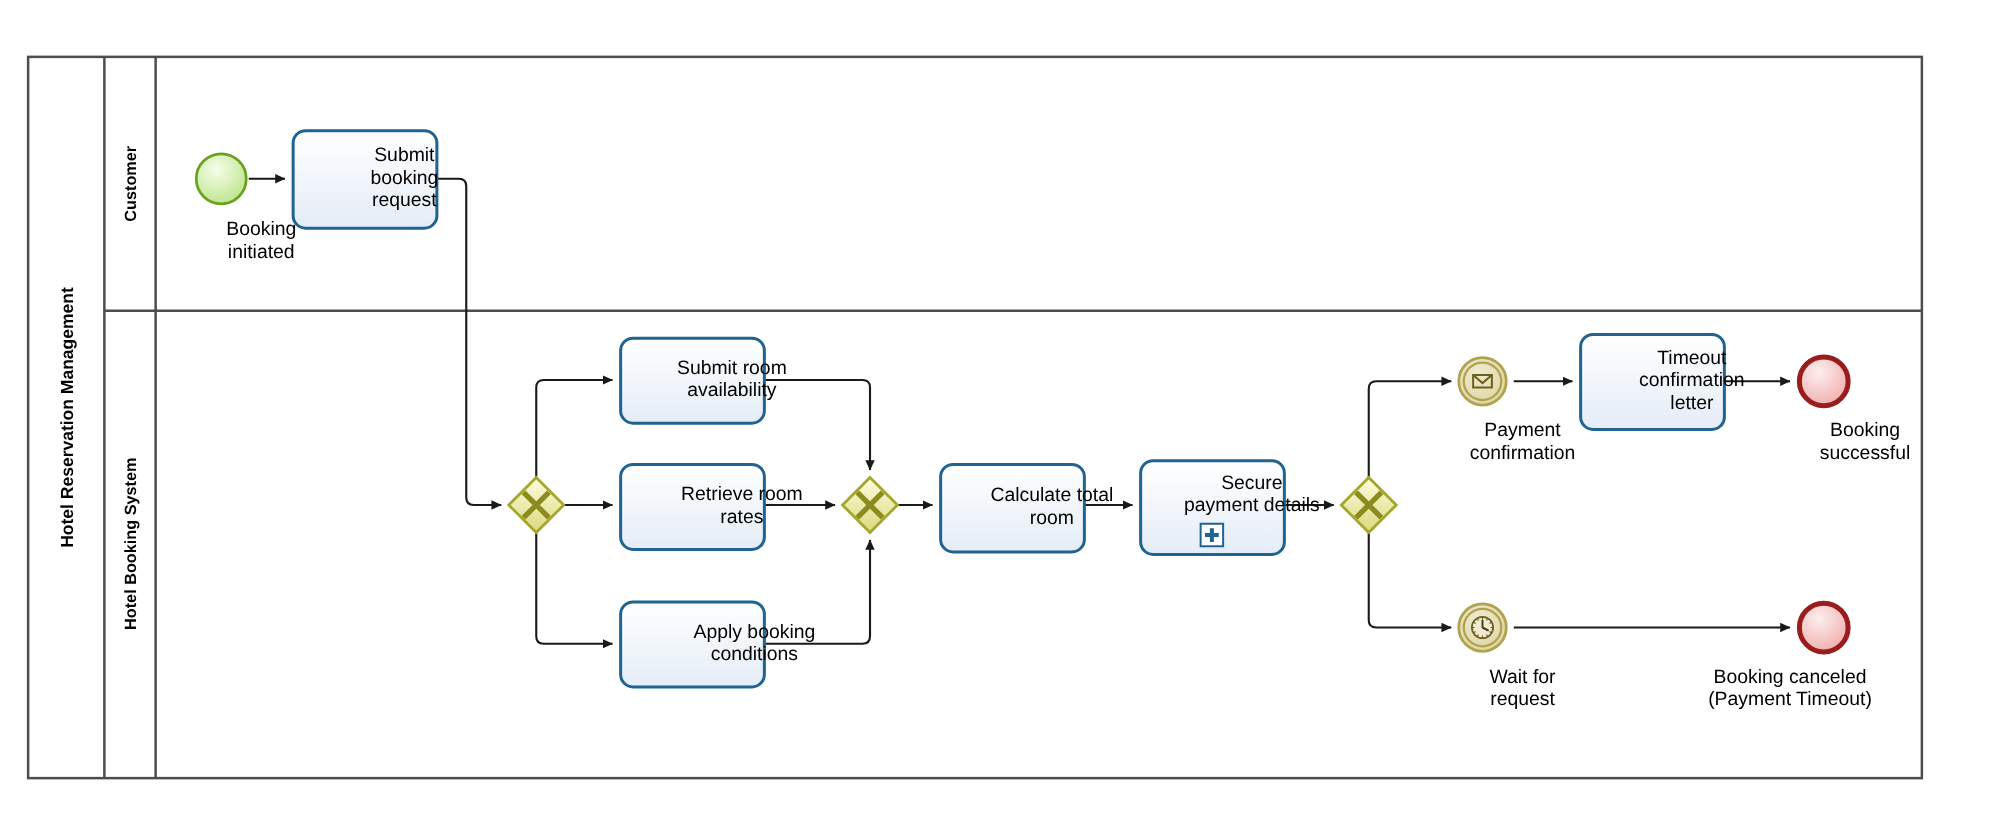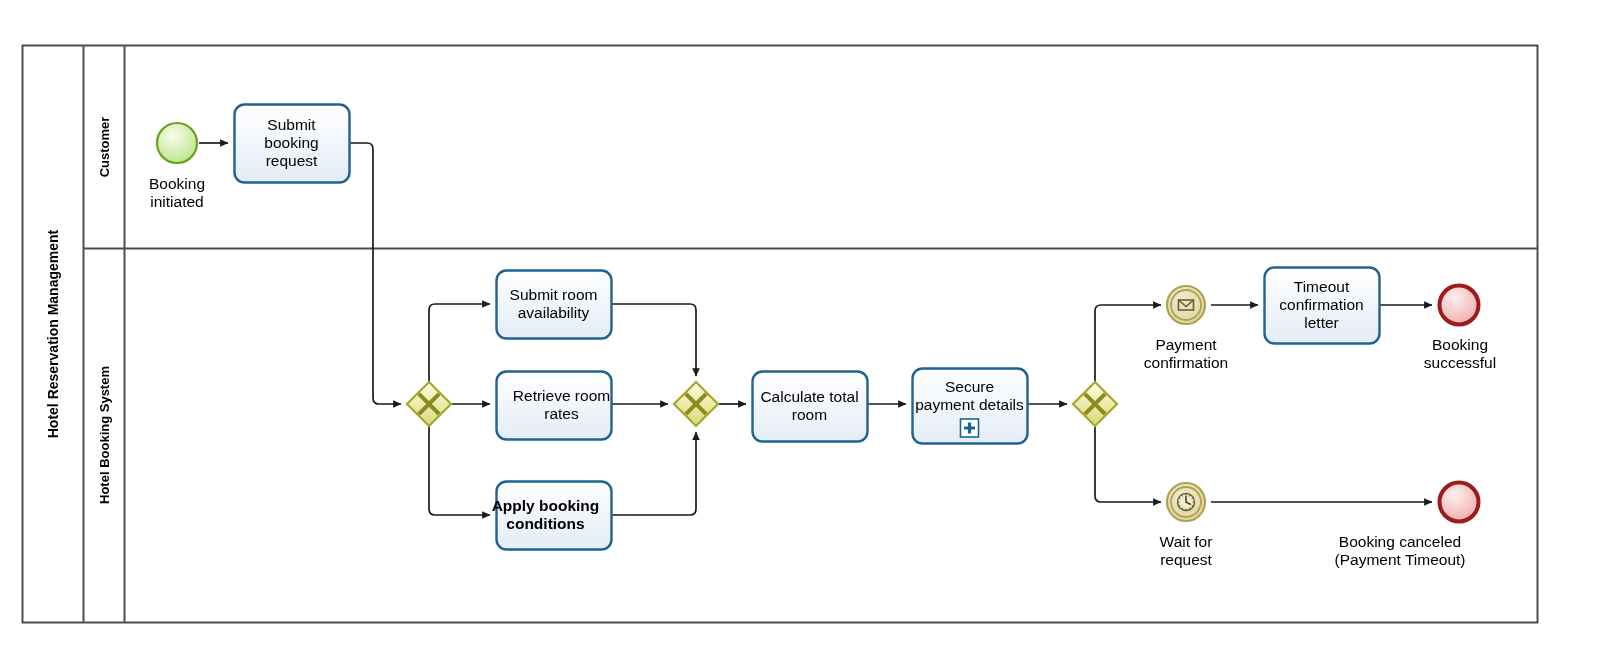--- a/index.html
+++ b/index.html
@@ -18,20 +18,21 @@
   .node-text{
     position:absolute;
     font-family:"Liberation Sans", sans-serif;
     color:#000000;
     text-align:center;
     line-height:1.16;
     white-space:pre-line;
     display:flex;
     align-items:center;
     justify-content:center;
+    padding-left:32px;
   }
   .task-text{font-size:15.5px;}
   .event-text{font-size:15.5px;align-items:flex-start;}
 </style>
 </head>
 <body>
 
 <div id="canvas">
   <svg id="bpmn-svg" viewBox="0 0 1600 653" xmlns="http://www.w3.org/2000/svg">
     <defs>
@@ -164,21 +165,21 @@
       <div class="lane-label" style="font-size: 13px; left: 83px; top: 435px; width: 374px; text-align: center; transform: translate(-50%, -50%) rotate(-90deg); margin-left: 20.5px;">Hotel Booking System</div>
       <div class="node-text event-text" style="left: 122px; top: 175px; width: 110px;">Booking
 initiated</div>
       <div class="node-text task-text" style="left: 234px; top: 104px; width: 115px; height: 78px;">Submit
 booking
 request</div>
       <div class="node-text task-text" style="left: 496px; top: 270px; width: 115px; height: 68px;">Submit room
 availability</div>
       <div class="node-text task-text" style="left: 504px; top: 371px; width: 115px; height: 68px;">Retrieve room
 rates</div>
-      <div class="node-text task-text" style="left: 488px; top: 481px; width: 115px; height: 68px; font-weight: bold;">Apply booking
+      <div class="node-text task-text" style="left: 514px; top: 481px; width: 115px; height: 68px;">Apply booking
 conditions</div>
       <div class="node-text task-text" style="left: 752px; top: 371px; width: 115px; height: 70px;">Calculate total
 room</div>
       <div class="node-text task-text" style="left: 912px; top: 368px; width: 115px; height: 55px;">Secure
 payment details</div>
       <div class="node-text event-text" style="left: 1121px; top: 336px; width: 130px;">Payment
 confirmation</div>
       <div class="node-text task-text" style="left: 1264px; top: 267px; width: 115px; height: 76px;">Timeout
 confirmation
 letter</div>

